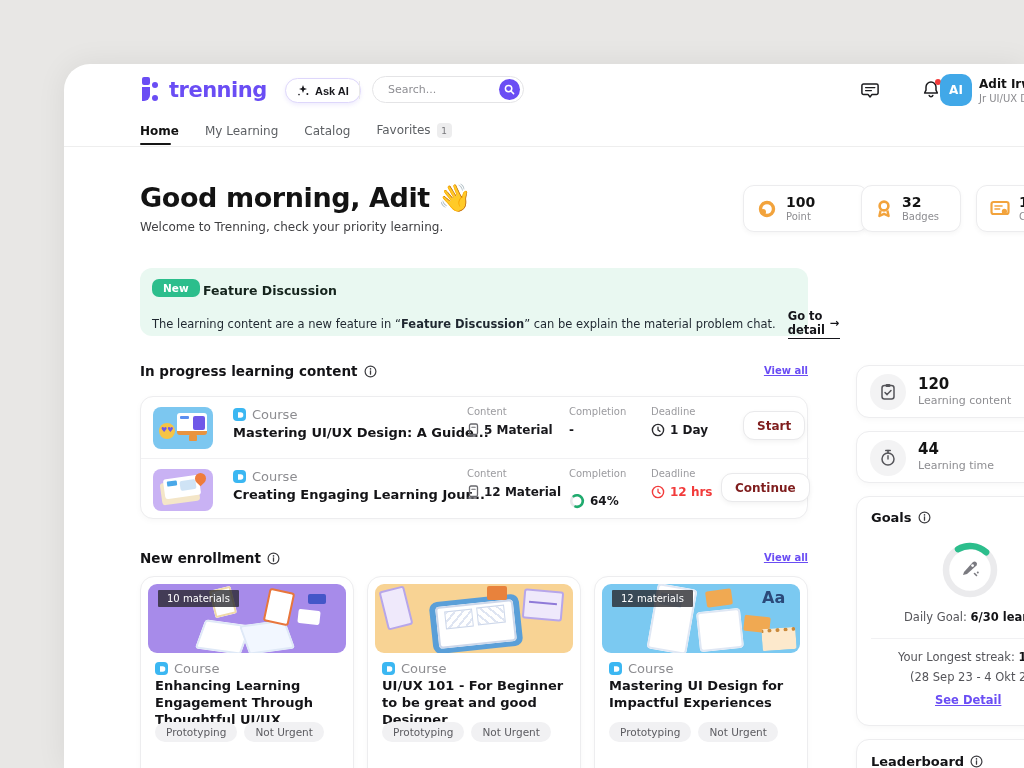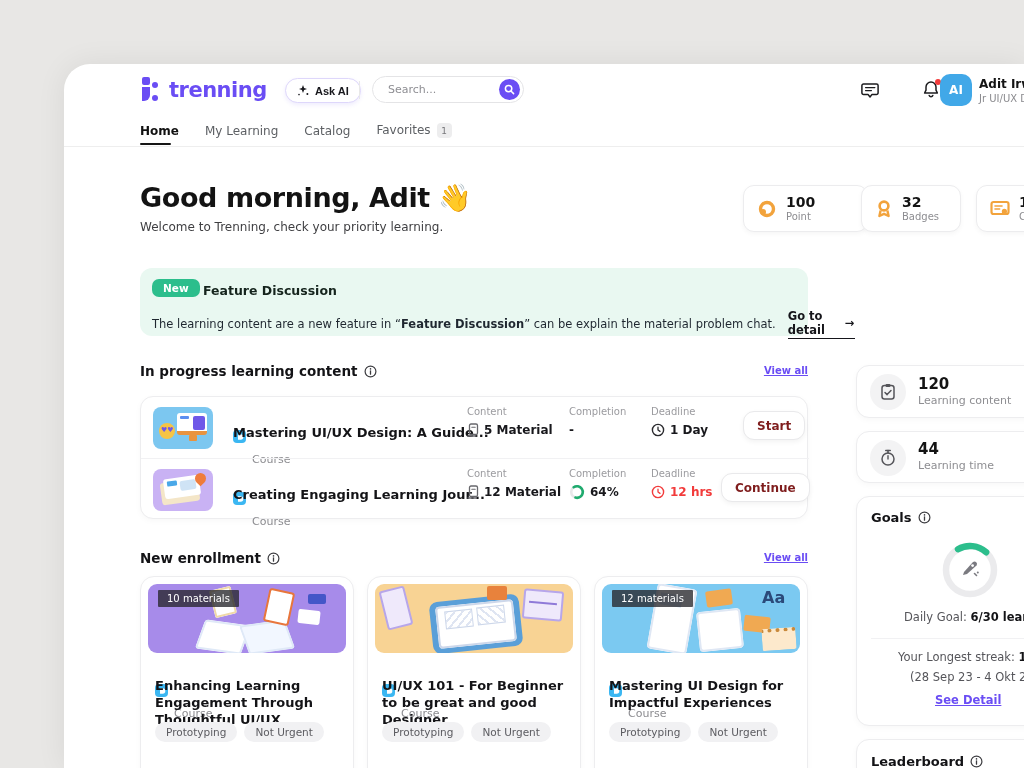--- a/index.html
+++ b/index.html
@@ -68,34 +68,34 @@
   
   .banner { background:#e9f8f1; border-radius:12px; }
   .badge-new {
     background:#2cbe8c; color:#fff; font-size:10.5px; font-weight:700;
     padding:3px 11px; border-radius:7px; display:inline-block;
   }
   .banner-title { font-size:12.5px; font-weight:800; color:#15241d; }
   .banner-text { font-size:11.5px; color:#1f2730; white-space:nowrap; }
   .banner-link {
     font-size:11.5px; font-weight:800; color:#15151a; cursor:pointer;
-    border-bottom:1.5px solid #15151a; padding-bottom:1px; display:inline-flex; gap:20px; align-items:center;
+    border-bottom:1.5px solid #15151a; padding-bottom:1px; display:inline-flex; gap:5px; align-items:center;
   }
   
   .sec-title { display:flex; align-items:center; gap:6px; font-size:13.5px; font-weight:800; color:#131316; }
   .view-all { font-size:10px; font-weight:700; color:#6a4df4; text-decoration:underline; cursor:pointer; }
   .list-card { background:#fff; border:1px solid #ededef; border-radius:13px; box-shadow:0 2px 6px rgba(0,0,0,.03); }
   .row-divider { height:1px; background:#f1f1f3; }
   .thumb { width:60px; height:42px; border-radius:8px; overflow:hidden; position:relative; }
   .course-line { display:flex; align-items:center; gap:6px; }
   .course-chip {
     width:13px; height:13px; border-radius:4px; background:#3bb7f2;
     display:flex; align-items:center; justify-content:center; flex:0 0 auto;
   }
-  .course-lab { font-size:11px; color:#8c8c90;margin-top:46px; }
+  .course-lab { font-size:13px; color:#8c8c90; }
   .row-title { font-size:13px; font-weight:800; color:#141417; white-space:nowrap; }
   .col-lab { font-size:10px; color:#9b9b9f; }
   .col-val { display:flex; align-items:center; gap:5px; font-size:12px; font-weight:800; color:#18181c; }
   .col-val.red { color:#f23b3b; }
   .btn {
     background:#fff; border:1px solid #e9e9eb; border-radius:11px; height:29px;
     font-size:12px; font-weight:800; color:#7f1d1d; cursor:pointer;
     box-shadow:0 2px 5px rgba(0,0,0,.05); font-family:inherit; padding:0 13px;
   }
   
@@ -344,21 +344,21 @@
         <div class="abs col-val" style="left:326px;top:26px;">
           <svg width="12" height="14" viewBox="0 0 12 14">
             <rect x="2.5" y="1" width="8" height="10.5" rx="1.5" fill="none" stroke="#67676c" stroke-width="1.3"></rect>
             <line x1="1" y1="13" x2="9" y2="13" stroke="#67676c" stroke-width="1.3" stroke-linecap="round"></line>
             <line x1="4.8" y1="4.2" x2="8.2" y2="4.2" stroke="#67676c" stroke-width="1.1" stroke-linecap="round"></line>
           </svg>
           <span>12 Material</span>
         </div>
 
         <div class="abs col-lab" style="left:428px;top:9px;">Completion</div>
-        <div class="abs col-val" style="left:428px;top:25px;">
+        <div class="abs col-val" style="left:428px;top:34px;">
           <svg width="16" height="16" viewBox="0 0 16 16">
             <circle cx="8" cy="8" r="5.8" fill="none" stroke="#e7e7e9" stroke-width="2.6"></circle>
             <circle cx="8" cy="8" r="5.8" fill="none" stroke="#1fab6e" stroke-width="2.6" pathLength="100" stroke-linecap="round" transform="rotate(-125 8 8)" stroke-dasharray="64 36"></circle>
           </svg>
           <span>64%</span>
         </div>
 
         <div class="abs col-lab" style="left:510px;top:9px;">Deadline</div>
         <div class="abs col-val red" style="left:510px;top:26px;">
           <svg width="14" height="14" viewBox="0 0 14 14">

